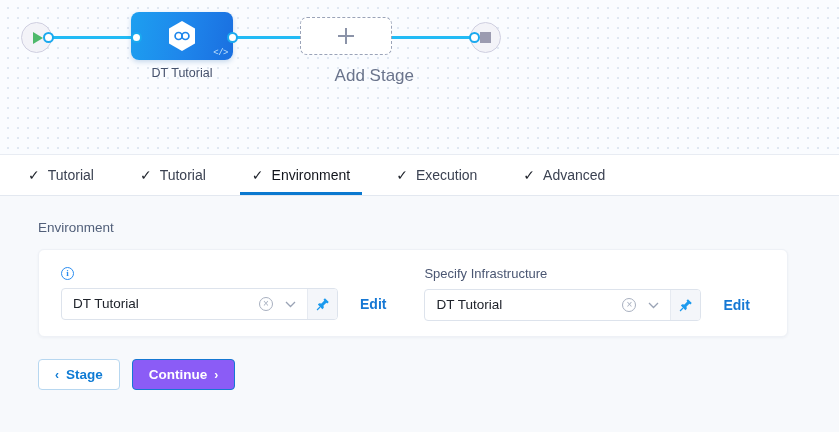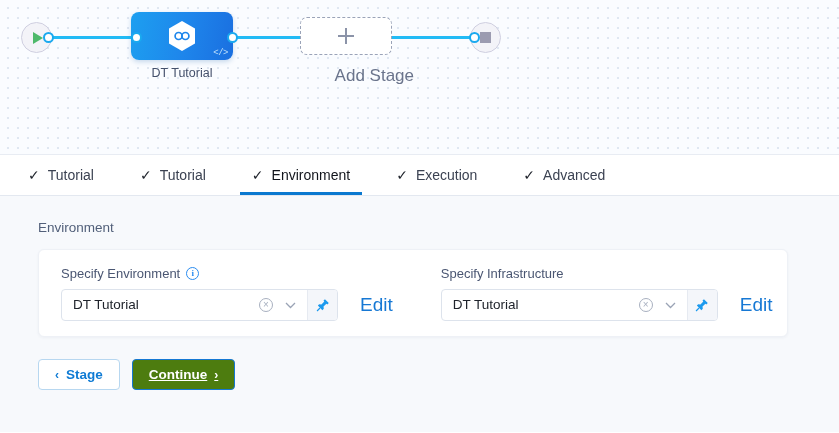--- a/index.html
+++ b/index.html
@@ -158,21 +158,21 @@
     width: 750px; height: 88px;
     background: #ffffff;
     border: 1px solid #eef1f6;
     border-radius: 6px;
     box-shadow: 0 1px 3px rgba(40,60,90,.05);
     display: flex;
     align-items: center;
     padding: 0 22px;
   }
   .field-group { display: flex; flex-direction: column; gap: 8px; }
-  .field-group.second { margin-left: 48px; }
+  .field-group.second { margin-left: 38px; }
 
   .field-label {
     font-size: 13px; color: #4a5672;
     display: flex; align-items: center; gap: 6px;
   }
   .info-ic {
     width: 13px; height: 13px; border-radius: 50%;
     border: 1.3px solid #2a8cf0; color: #2a8cf0;
     font-size: 9px; line-height: 11px; text-align: center;
     font-family: "Liberation Serif", serif; font-weight: bold;
@@ -204,39 +204,39 @@
   }
   .pin-btn {
     width: 30px; height: 100%;
     background: #f4f6fa;
     border-left: 1px solid #e6eaf1;
     display: flex; align-items: center; justify-content: center;
     cursor: pointer;
   }
   .edit-link {
     margin-left: 22px;
-    font-size: 19px; font-weight: normal; color: #1678d4;
+    font-size: 14px; font-weight: bold; color: #1678d4;
     cursor: pointer;
   }
 
   
   .footer { display: flex; gap: 12px; margin-top: 22px; }
   .btn {
     display: flex; align-items: center; gap: 7px;
     height: 31px; padding: 0 16px;
     border-radius: 4px;
     font-size: 13.5px; font-weight: bold;
     cursor: pointer;
   }
   .btn-back {
     background: #ffffff; color: #0f7bd4;
     border: 1px solid #b7d7f0;
   }
   .btn-continue {
-    background: #4d7c0f; color: #ffffff; border: 1px solid #1578d3; text-decoration: underline;
+    background: #8b5cf6; color: #ffffff; border: 1px solid #1578d3;
   }
   .caret { font-size: 12px; font-weight: bold; }
 </style>
 </head>
 <body>
 
 <div class="canvas">
 
   <div class="edge e1"></div>
   <div class="edge e2"></div>
@@ -298,21 +298,20 @@
 </div>
 
 <div class="body">
 
   <div class="section-title">Environment</div>
 
   <div class="card">
 
     <div class="field-group">
       <div class="field-label">
-        <span>Specify Environment</span>
         <span class="info-ic">i</span>
       </div>
       <div class="field-row">
         <div class="select-box">
           <div class="val">DT Tutorial</div>
           <div class="clear-ic">×</div>
           <div class="chev">
             <svg width="11" height="7" viewBox="0 0 11 7" aria-hidden="true">
               <path d="M1 1 L5.5 5.5 L10 1" fill="none" stroke="#9aa3b5" stroke-width="1.3"></path>
             </svg>

